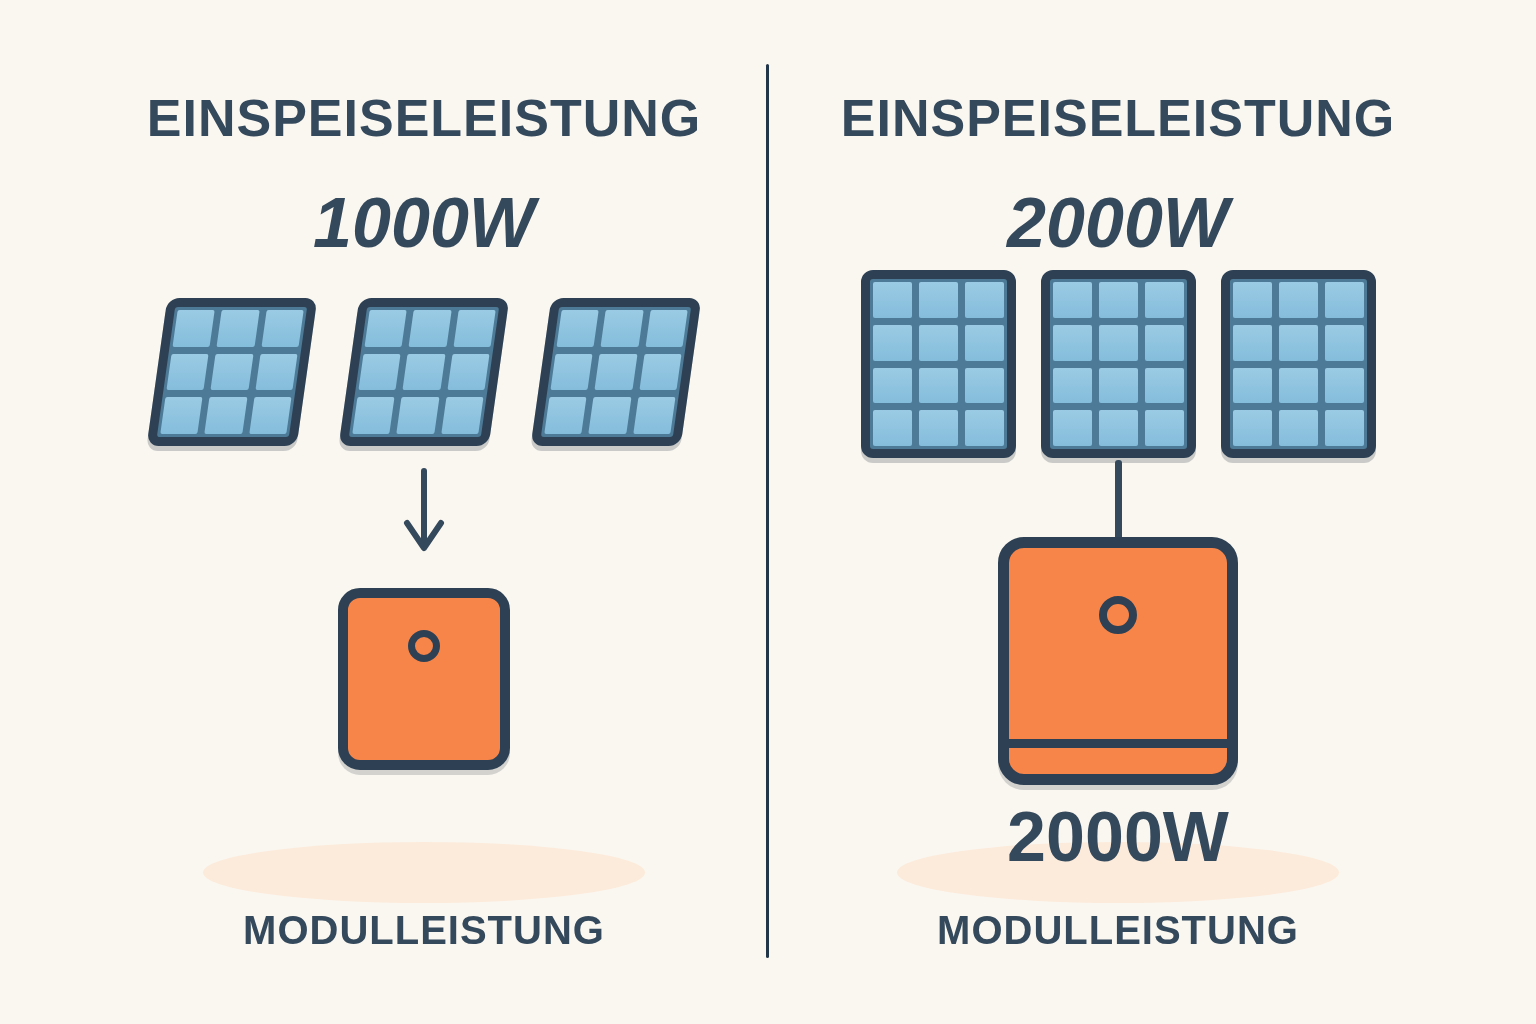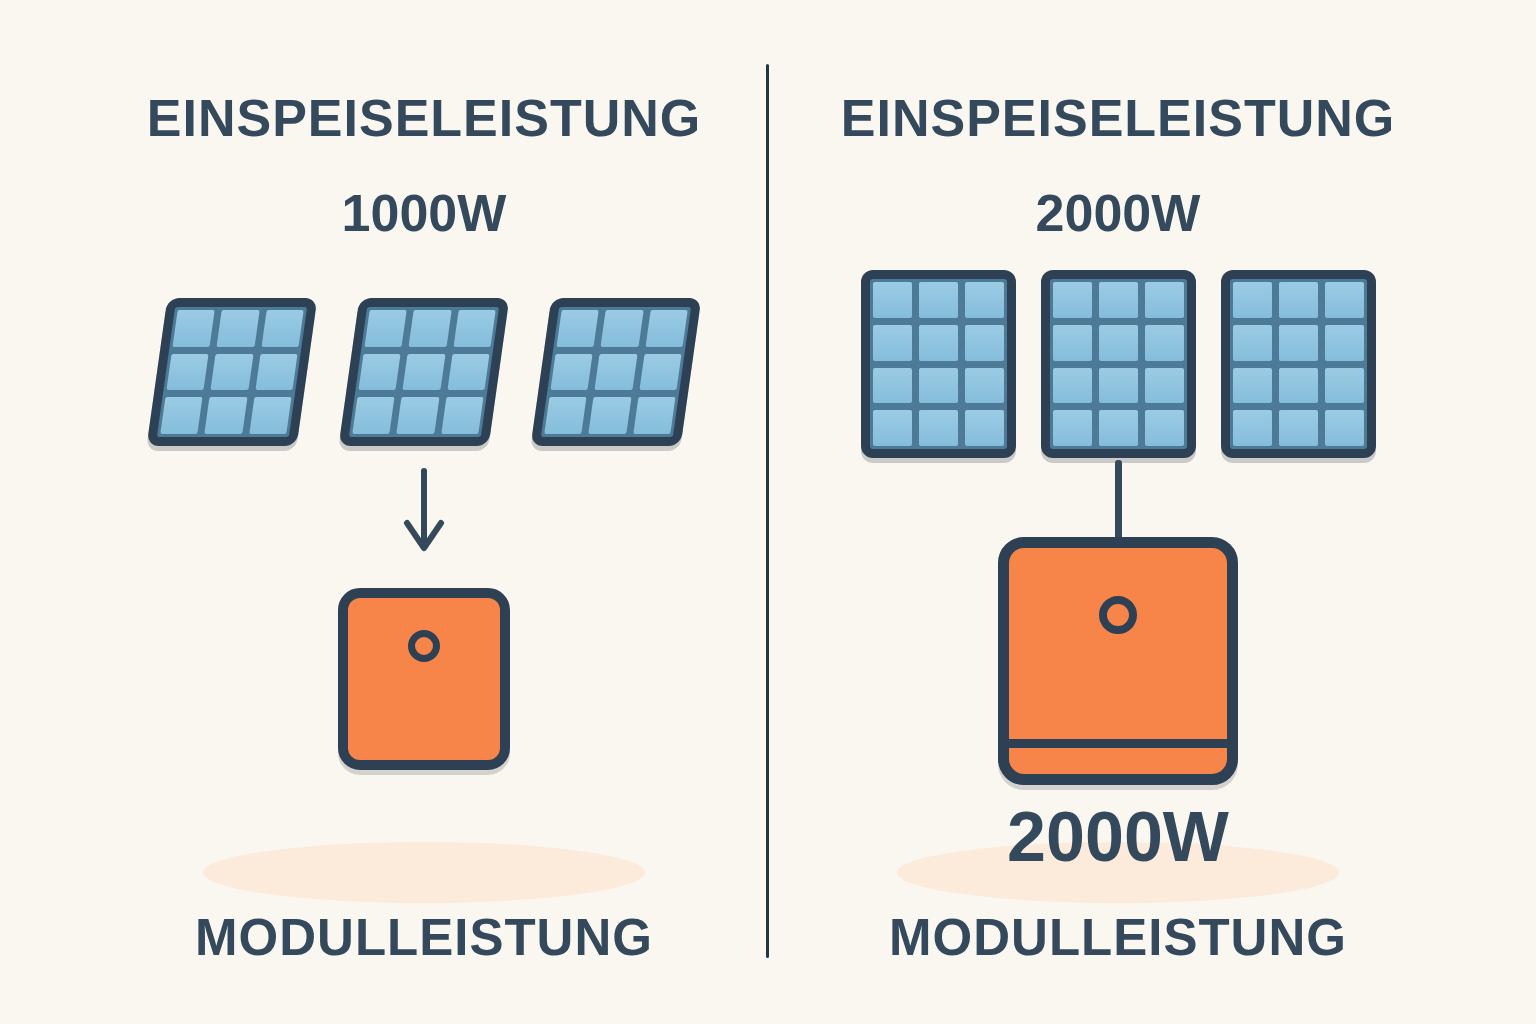--- a/index.html
+++ b/index.html
@@ -24,23 +24,23 @@
     position:absolute;left:766px;top:64px;width:3px;height:894px;
     background:var(--divider);border-radius:2px;
   }
   .col{position:absolute;top:0;width:768px;height:1024px;}
   .col-left{left:40px;}
   .col-right{left:734px;}
   .centered{position:absolute;left:0;width:100%;display:flex;justify-content:center;}
   .title{
     font-size:52px;font-weight:bold;letter-spacing:1px;white-space:nowrap;
   }
-  .watt-big{font-size:52px;font-weight:bold;white-space:nowrap;}
+  .watt-big{font-size:70px;font-weight:bold;white-space:nowrap;font-style:italic;}
   .watt-module{font-size:70px;font-weight:bold;white-space:nowrap;z-index:2;}
-  .label-module{font-size:51px;font-weight:bold;letter-spacing:1px;white-space:nowrap;}
+  .label-module{font-size:40px;font-weight:bold;letter-spacing:1px;white-space:nowrap;}
 
   
   .panels-row{display:flex;justify-content:center;}
   .panels-left{top:298px;gap:42px;}
   .panels-right{top:270px;gap:25px;}
   .panel{
     border:9px solid var(--border-navy);
     border-radius:12px;
     background:var(--panel-grid);
     display:grid;

